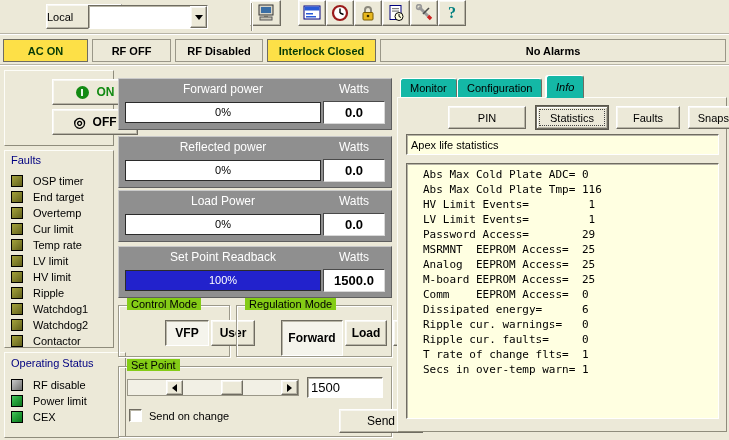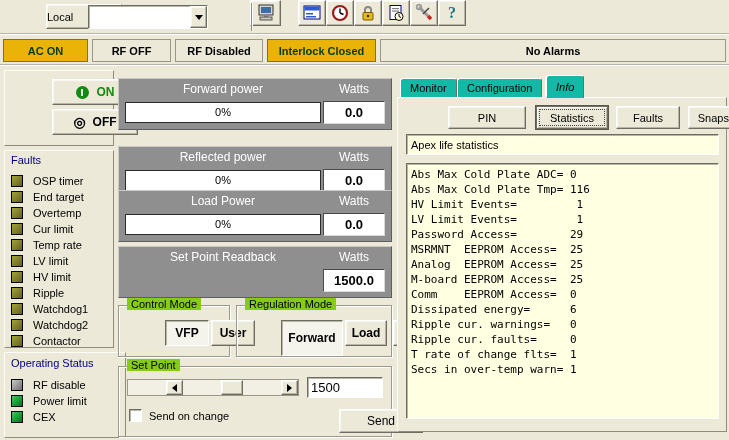--- a/index.html
+++ b/index.html
@@ -21,21 +21,21 @@
   .btn.pressed { border-color:#6F6C61 #FFFFFF #FFFFFF #6F6C61; box-shadow: inset 1px 1px 0 #B8B5A7; background:#F5F4EC; }
   .boldtxt { font-weight:bold; }
   
   .toolbar-combo { position:absolute; display:flex; align-items:stretch; }
   .dd-arrow { width:0; height:0; border-left:4px solid transparent; border-right:4px solid transparent; border-top:5px solid #000; }
   .sep-v { position:absolute; width:2px; border-left:1px solid #8F8C7C; border-right:1px solid #FFF; }
   .tb-btn { position:absolute; width:28px; height:26px; }
   
   .status-panel { position:absolute; top:39px; height:23px; display:flex; align-items:center; justify-content:center;
                   font-weight:bold; border:1px solid #9A9788; background:#ECE9D8; }
-  .status-panel.green { background:#eab308; color:#063a06; border-color:#6F6C61; }
+  .status-panel.green { background:#fde047; color:#063a06; border-color:#6F6C61; }
   
   .section-label { color:#000080; font-size:11px; }
   .led { display:inline-block; width:12px; height:12px; border:1px solid #000; }
   .led.olive { background:linear-gradient(135deg,#A3A23A 0%,#8A8930 40%,#61601A 100%); }
   .led.gray  { background:linear-gradient(135deg,#C9C9C9 0%,#A5A5A5 40%,#6F6F6F 100%); }
   .led.green { background:linear-gradient(135deg,#4CC75F 0%,#27A53C 40%,#0B741C 100%); }
   .led-item { display:flex; align-items:center; height:16px; padding-left:6px; }
   .led-item .lbl { margin-left:10px; font-size:11px; }
   .power-circle { display:inline-block; position:relative; width:13px; height:13px; border-radius:50%; background:#138A13; margin-right:8px; }
   .power-circle::after { content:""; position:absolute; left:5.5px; top:3px; width:2px; height:7px; background:#E8F5E8; }
@@ -60,21 +60,21 @@
   .tri-right { width:0; height:0; border-top:4px solid transparent; border-bottom:4px solid transparent; border-left:5px solid #000; }
   .checkbox { display:inline-block; width:13px; height:13px; background:#FFF; border:1px solid; border-color:#6F6C61 #FFF #FFF #6F6C61; box-shadow: inset 1px 1px 0 #B8B5A7; }
   
   .tab { position:absolute; top:78px; height:20px; padding:0 9px; display:flex; align-items:center;
          background:#14b8a6; border:1px solid; border-color:#FFFFFF #6F6C61 transparent #FFFFFF;
          border-radius:3px 3px 0 0; }
   .tab.active { top:75px; height:23px; z-index:3; box-shadow:-1px 0 0 #FFF;font-style:italic; }
   .info-panel { position:absolute; left:397px; top:97px; width:330px; height:335px; }
   .cream-field { background:#FFFFE1; border:1px solid; border-color:#6F6C61 #FFFFFF #FFFFFF #6F6C61; box-shadow: inset 1px 1px 0 #B8B5A7; }
   .focus-dotted { outline:1px dotted #444; outline-offset:-4px; }
-  pre.stats { font-family:"DejaVu Sans Mono", monospace; font-size:11px; line-height:15px; padding:3px 4px; white-space:pre; color:#000; }
+  pre.stats { font-family:"DejaVu Sans Mono", monospace; font-size:11px; line-height:15px; padding:3px 16px; white-space:pre; color:#000; }
   .hline { position:absolute; left:0; width:729px; border-top:1px solid #B8B5A7; border-bottom:1px solid #FFF; }
 </style>
 </head>
 <body>
 
 <div id="app">
 
   <div>
     <div class="toolbar-combo raised" style="left:8px; top:4px; width:76px; height:25px;">
       <div style="flex:1; display:flex; align-items:center; justify-content:center;">Local</div>
@@ -239,41 +239,45 @@
 
   <div class="meter" style="top:78px;">
     <div class="m-title">Forward power</div>
     <div class="m-unit">Watts</div>
     <div class="m-bar">
       <div class="m-pct">0%</div>
     </div>
     <div class="m-val">0.0</div>
   </div>
 
-  <div class="meter" style="top:146px;">
+  <div class="meter" style="top:136px;">
     <div class="m-title">Reflected power</div>
     <div class="m-unit">Watts</div>
     <div class="m-bar">
       <div class="m-pct">0%</div>
     </div>
     <div class="m-val">0.0</div>
   </div>
 
   <div class="meter" style="top:190px;">
     <div class="m-title">Load Power</div>
     <div class="m-unit">Watts</div>
     <div class="m-bar">
       <div class="m-pct">0%</div>
     </div>
     <div class="m-val">0.0</div>
   </div>
 
   <div class="meter" style="top:246px;">
     <div class="m-title">Set Point Readback</div>
     <div class="m-unit">Watts</div>
+    <div class="m-bar full">
+      <div class="m-fill" style="width:100%;"></div>
+      <div class="m-pct">100%</div>
+    </div>
     <div class="m-val">1500.0</div>
   </div>
 
   <div class="groupbox" style="left:118px; top:305px; width:112px; height:52px;">
     <span class="legend">Control Mode</span>
     <div class="raised btn boldtxt pressed" style="position:absolute; left:8px; top:14px; width:44px; height:26px; font-size:12px;">VFP</div>
     <div class="raised btn boldtxt" style="position:absolute; left:54px; top:14px; width:44px; height:26px; font-size:12px;">User</div>
   </div>
 
   <div class="groupbox" style="left:236px; top:305px; width:156px; height:52px;">

